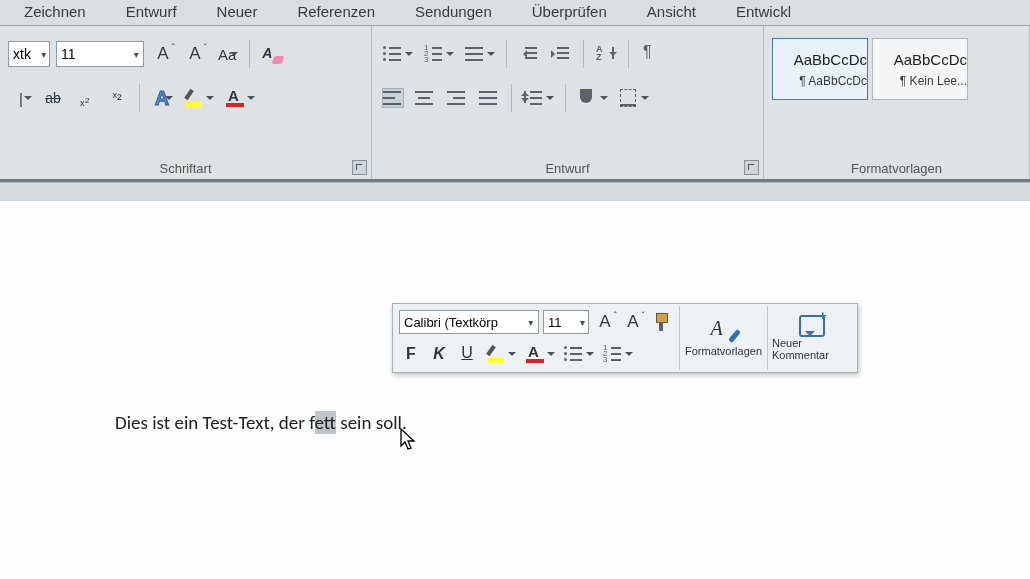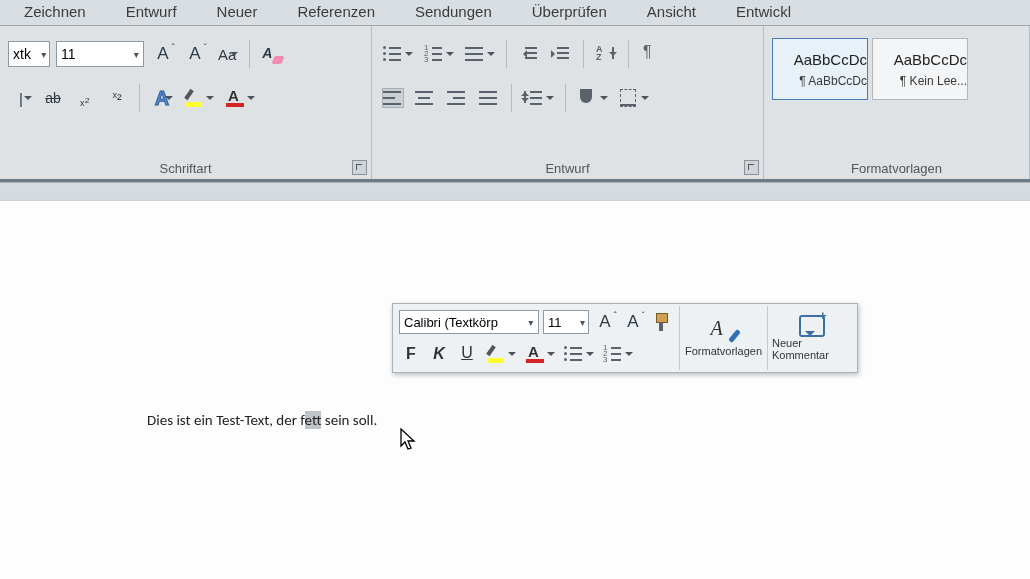--- a/index.html
+++ b/index.html
@@ -148,23 +148,22 @@
 
     .sep { width:1px; height:28px; background:#b4bbc1; margin:0 3px; }
 
     
     .doc-wrap { position:relative; height:calc(579px - 26px - 156px); background:#d6dbdf; border-top:1px solid #aeb6bc; }
     .page {
       position:absolute; left:-40px; top:18px; width:1100px; height:380px;
       background:#fdfdfd; box-shadow:0 1px 3px rgba(0,0,0,.25);
     }
     .body-text {
-      position:absolute; left:155px; top:210px; font-size:15px; color:#222;
+      position:absolute; left:155px; top:210px; font-size:19px; color:#222;
       font-family:Calibri,"Segoe UI",sans-serif;
-      margin-left:32px;
     }
     .sel { background:#bfc4c8; }
     .cursor-arrow {
       position:absolute; left:440px; top:227px; width:18px; height:24px; pointer-events:none;
     }
     .cursor-arrow svg { width:100%; height:100%; }
 
     
     .mini {
       position:absolute; left:432px; top:102px; background:#eef1f3;

